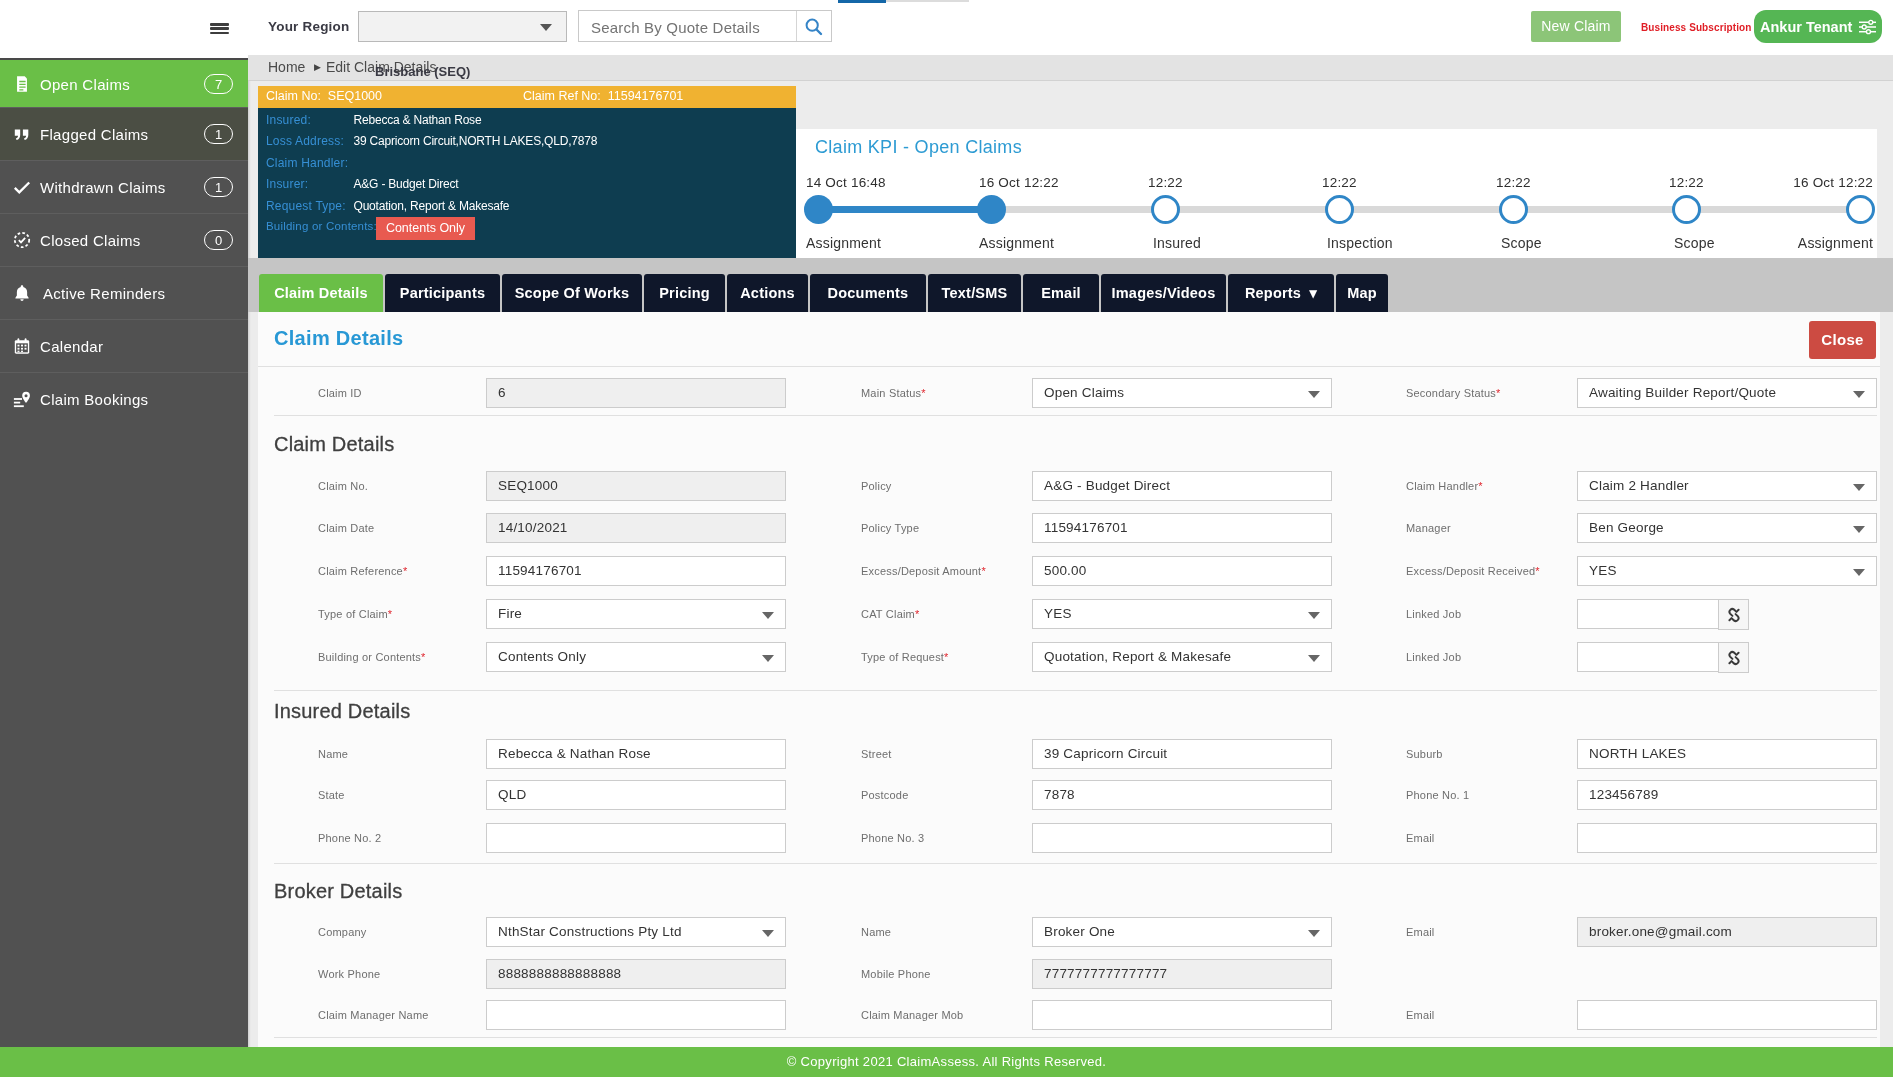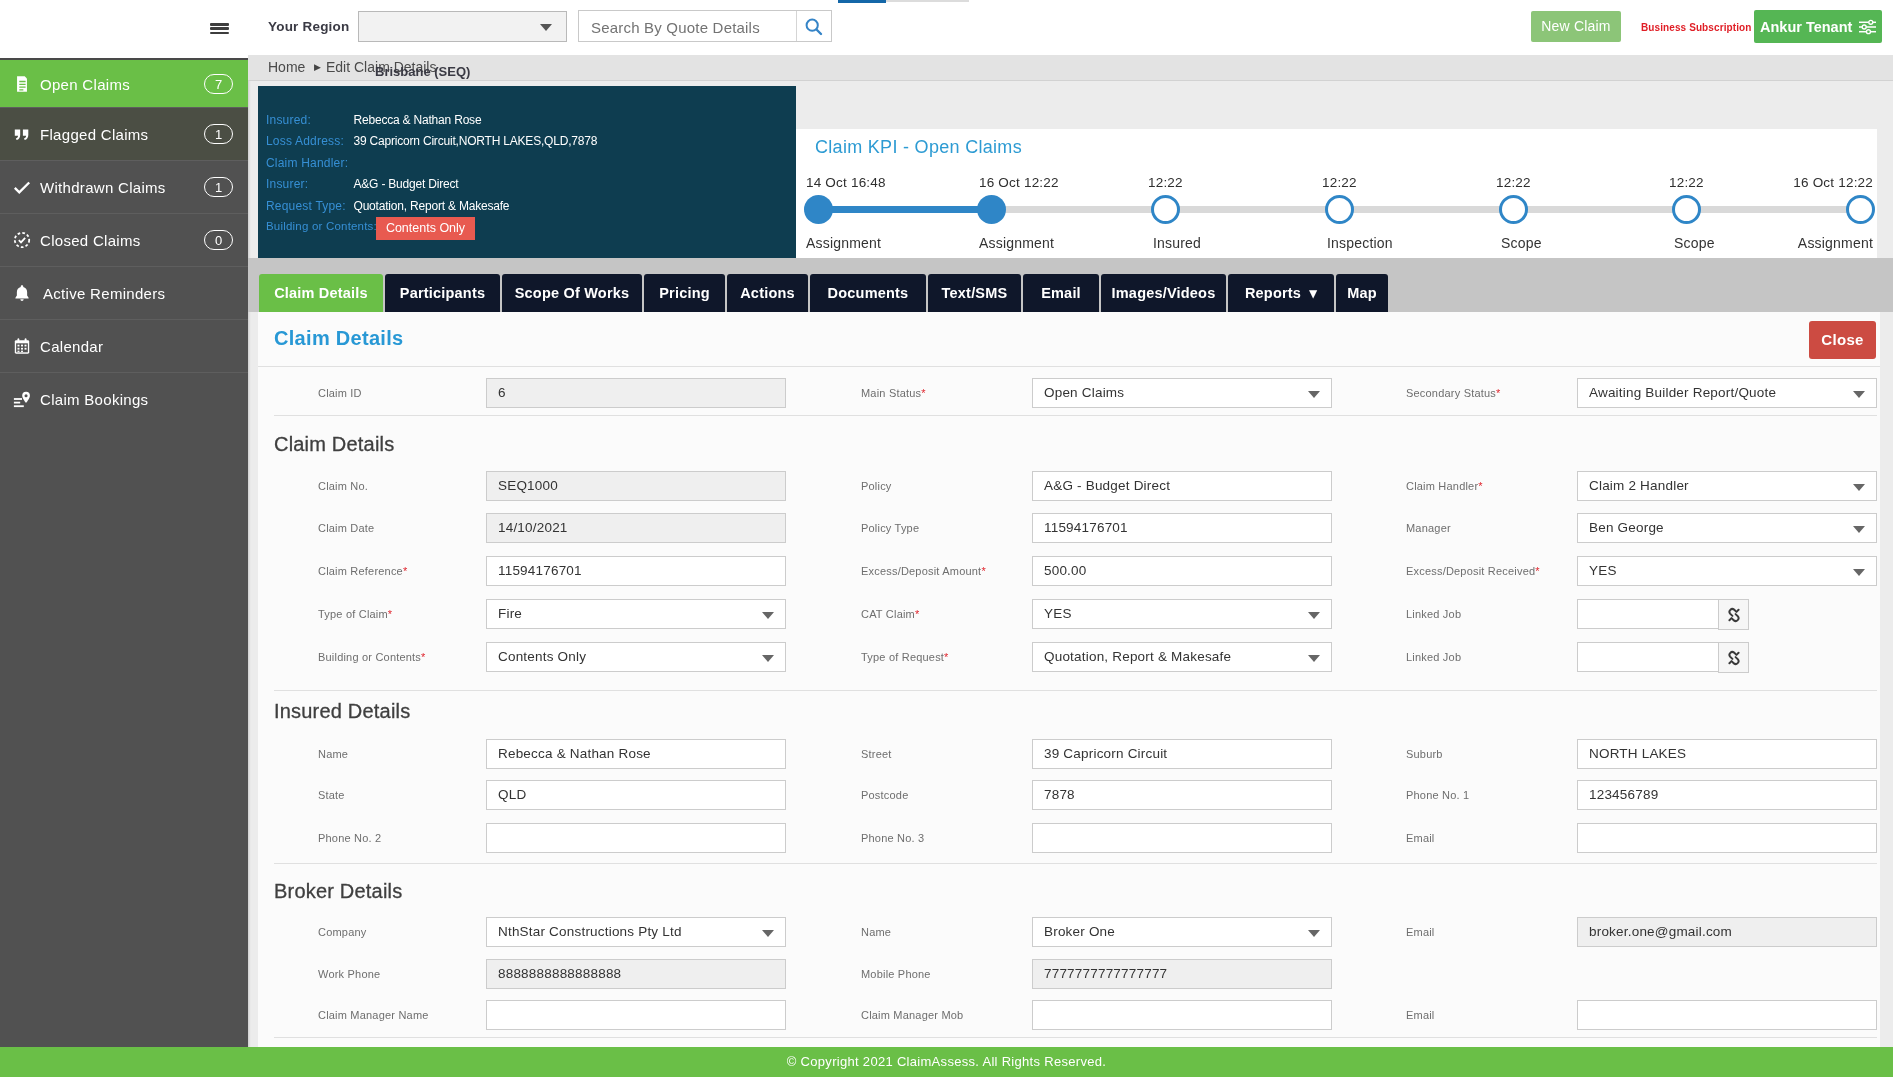--- a/index.html
+++ b/index.html
@@ -14,21 +14,21 @@
   .burger div { height:2.6px; background:#3d3d3d; margin-bottom:1.7px; border-radius:1px; }
   .yr-label { position:absolute; left:268px; top:19px; font-size:13.5px; font-weight:bold; color:#3a3a44; letter-spacing:.2px; }
   .region-sel { position:absolute; left:358px; top:11px; width:209px; height:31px; background:#f2f2f2; border:1px solid #b9b9b9; }
   .region-sel span { position:absolute; left:16px; top:8px; font-size:13px; font-weight:bold; color:#3a3a44;margin-top:44px; }
   .caret { position:absolute; width:0; height:0; border-left:6px solid transparent; border-right:6px solid transparent; border-top:7px solid #555; }
   .search-wrap { position:absolute; left:578px; top:10px; width:254px; height:32px; border:1px solid #c9c9c9; background:#fff; }
   .search-wrap .ph { position:absolute; left:12px; top:8px; font-size:15px; color:#737373; letter-spacing:.2px; }
   .search-wrap .sdiv { position:absolute; right:34px; top:0; bottom:0; width:1px; background:#d5d5d5; }
   .btn-newclaim { position:absolute; left:1531px; top:11px; width:90px; height:31px; background:#8cc578; color:#fff; font-size:14px; text-align:center; line-height:31px; border-radius:2px; letter-spacing:.2px; }
   .biz-sub { position:absolute; left:1641px; top:22px; white-space:nowrap; font-size:10px; font-weight:bold; color:#e01e26; letter-spacing:.1px; }
-  .btn-tenant { position:absolute; left:1754px; top:10px; width:128px; height:33px; background:#55b654; color:#fff; border-radius:2px; }
+  .btn-tenant { position:absolute; left:1754px; top:10px; width:128px; height:33px; background:#55b654; color:#fff; border-radius:12px; }
   .btn-tenant span { position:absolute; left:6px; top:9px; font-size:14.5px; font-weight:bold; letter-spacing:0; }
   .prog-blue { position:absolute; left:838px; top:0; width:48px; height:3px; background:#1467a8; z-index:9; }
   .prog-gray { position:absolute; left:886px; top:0; width:83px; height:2px; background:#dcdcdc; z-index:9; }
 
   
   .sidebar { position:absolute; left:0; top:55px; width:248px; height:992px; background:#515151; box-shadow:0 2px 3px rgba(0,0,0,.25); }
   .sitem { position:relative; height:53px; border-top:1px solid #5e5e5e; color:#fff; }
   .sitem.first { border-top:none; height:47px; }
   .sitem .txt { position:absolute; left:40px; top:50%; transform:translateY(-50%); font-size:15px; letter-spacing:.3px; }
   .sitem .ic { position:absolute; left:13px; top:50%; transform:translateY(-50%); width:18px; height:18px; }
@@ -188,20 +188,24 @@
   </div>
 </div>
 
 <div class="breadcrumb">
   <span style="left:20px">Home</span>
   <span style="left:66px;top:7px;font-size:9px;color:#444">▶</span>
   <span style="left:78px">Edit Claim Details</span>
 </div>
 
 <div class="claimbox">
+  <div class="ybar">
+      <span style="position:absolute;left:8px;top:3px">Claim No:&nbsp; SEQ1000</span>
+      <span style="position:absolute;left:265px;top:3px">Claim Ref No:&nbsp; 11594176701</span>
+    </div>
   <div class="cb-row" style="top:112px;top:26px"></div>
   <div class="cb-row" style="top:27px"><span class="cb-lab">Insured:</span><span class="cb-val">Rebecca &amp; Nathan Rose</span></div>
   <div class="cb-row" style="top:48px"><span class="cb-lab">Loss Address:</span><span class="cb-val">39 Capricorn Circuit,NORTH LAKES,QLD,7878</span></div>
   <div class="cb-row" style="top:70px"><span class="cb-lab">Claim Handler:</span></div>
   <div class="cb-row" style="top:91px"><span class="cb-lab">Insurer:</span><span class="cb-val">A&amp;G - Budget Direct</span></div>
   <div class="cb-row" style="top:113px"><span class="cb-lab">Request Type:</span><span class="cb-val">Quotation, Report &amp; Makesafe</span></div>
   <div class="cb-row" style="top:134px;font-size:11.5px"><span class="cb-lab">Building or Contents:</span></div>
   <div class="co-badge" style="top:131px;left:118px">Contents Only</div>
 </div>
 

